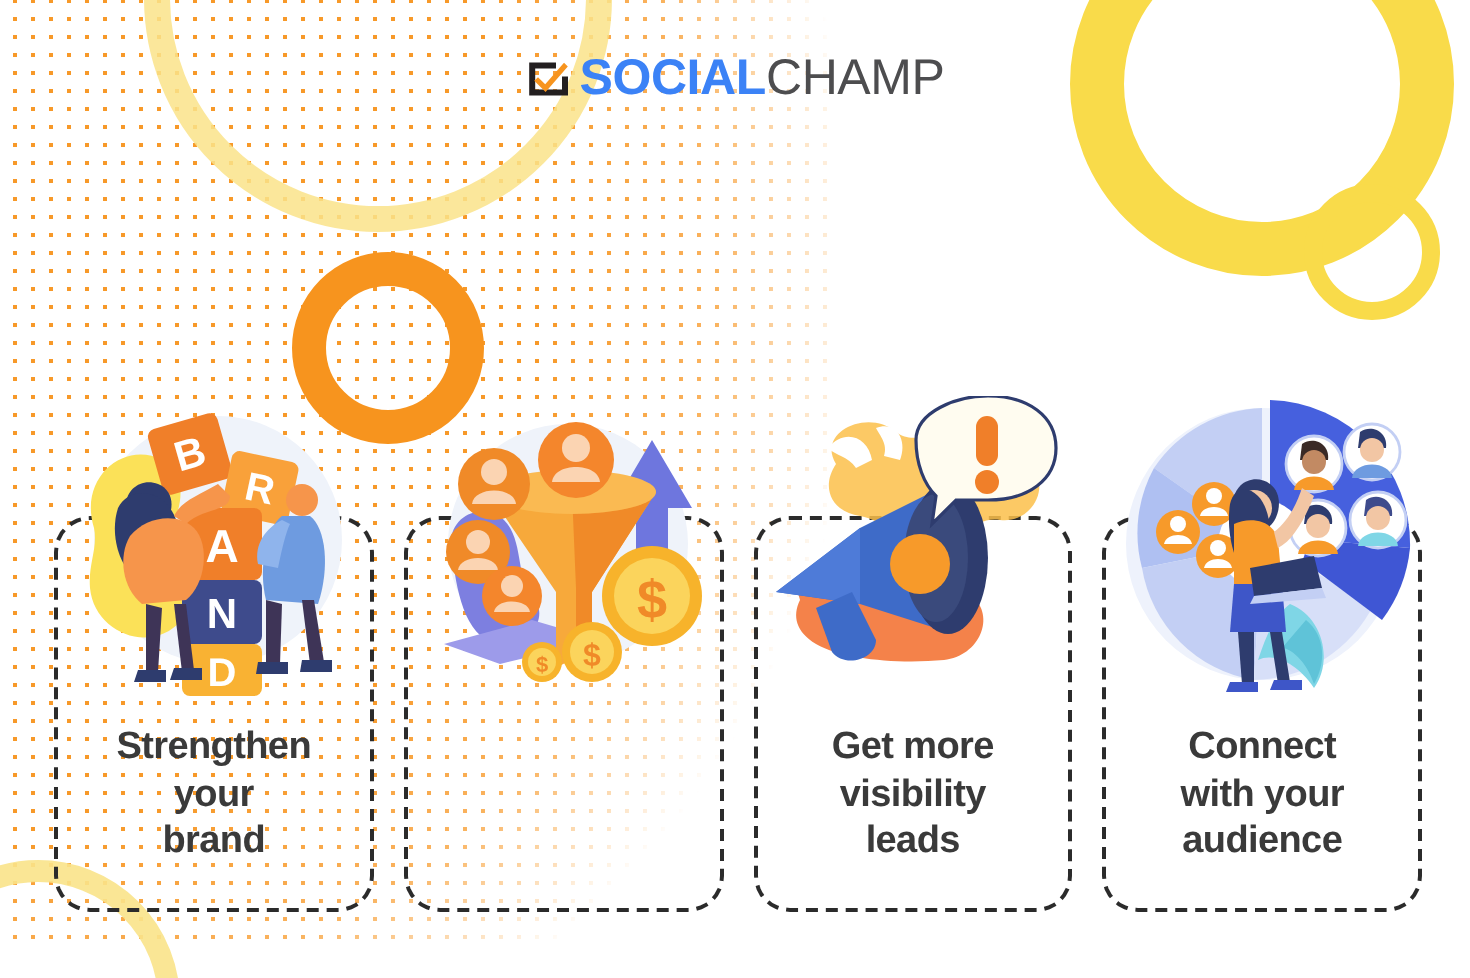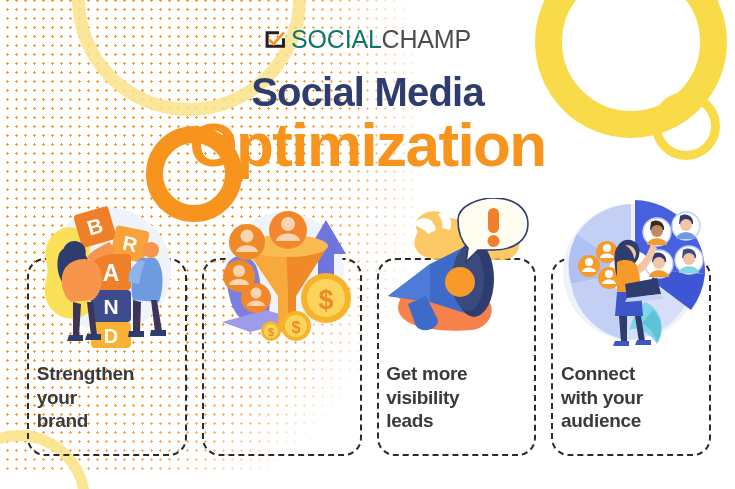--- a/index.html
+++ b/index.html
@@ -40,21 +40,21 @@
   }
   #ring-yellow-small{
     left:652px;top:92px;width:50px;height:50px;border-radius:50%;
     border:9px solid #F9DB4A;
   }
 
   
   #logo-row{position:absolute;left:0;right:0;top:27px;display:flex;justify-content:center;align-items:center;gap:6px;}
   #logo-mark{width:21px;height:21px;position:relative;flex:0 0 auto;}
   #logo-text{font-size:25px;letter-spacing:-.2px;line-height:1;white-space:nowrap;}
-  #logo-text .b{font-weight:normal;color:#0f766e;}
+  #logo-text .b{font-weight:bold;color:#3b82f6;}
   #logo-text .l{font-weight:normal;color:#4D4D4F;margin-top:48px;}
 
   #title-block{position:absolute;left:0;right:0;top:72px;text-align:center;}
   #title-line1{
     font-size:40px;font-weight:bold;color:#2E3C6E;letter-spacing:-0.8px;
     line-height:1;margin:0 0 2px 0;
   }
   #title-line2{
     font-size:62px;font-weight:bold;color:#F7941E;letter-spacing:-1.6px;
     line-height:1;margin:0;
@@ -68,21 +68,21 @@
     background:transparent;
     display:flex;flex-direction:column;justify-content:flex-end;
     align-items:center;
   }
   .card-art{
     position:absolute;left:50%;transform:translateX(-50%);
     top:-62px;width:156px;height:150px;pointer-events:none;
   }
   .card-label{
     position:relative;z-index:3;
-    width:90%;text-align:left;
+    width:90%;text-align:center;
     font-size:19px;font-weight:bold;color:#3A3A3A;
     line-height:1.22;letter-spacing:-.3px;
     padding-bottom:22px;
     white-space:pre-line;
   }
 </style>
 </head>
 <body>
 
 <div id="canvas">
@@ -97,24 +97,20 @@
   <div id="logo-row">
     <span id="logo-mark">
       <svg viewBox="0 0 21 21" width="21" height="21">
         <path d="M1.6 2.2 h13.4 v3.0 h-10.4 v10.6 h13.4 v-6.5 h3.0 v9.5 h-19.4 z" fill="#231F20"></path>
         <path d="M6.0 9.6 L9.6 13.1 L19.0 2.4 L20.9 4.3 L9.8 17.0 L4.1 11.4 Z" fill="#F7941E"></path>
       </svg>
     </span>
     <span id="logo-text"><span class="b">SOCIAL</span><span class="l">CHAMP</span></span>
   </div>
 
-  <div id="title-block">
-    <div id="title-line1">Social Media</div>
-    <div id="title-line2">Optimization</div>
-  </div>
 
   <div id="cards">
 
     <div class="card">
       <div class="card-art">
         <svg viewBox="0 0 156 150" width="156" height="150">
           <ellipse cx="80" cy="72" rx="62" ry="62" fill="#EFF3FA"></ellipse>
 
           <path d="M18 66 C10 40 34 22 52 32 C66 40 62 58 54 70 C70 74 76 96 62 112 C46 130 18 118 16 96 C15 84 20 76 18 66 Z" fill="#FBE158"></path>
 

